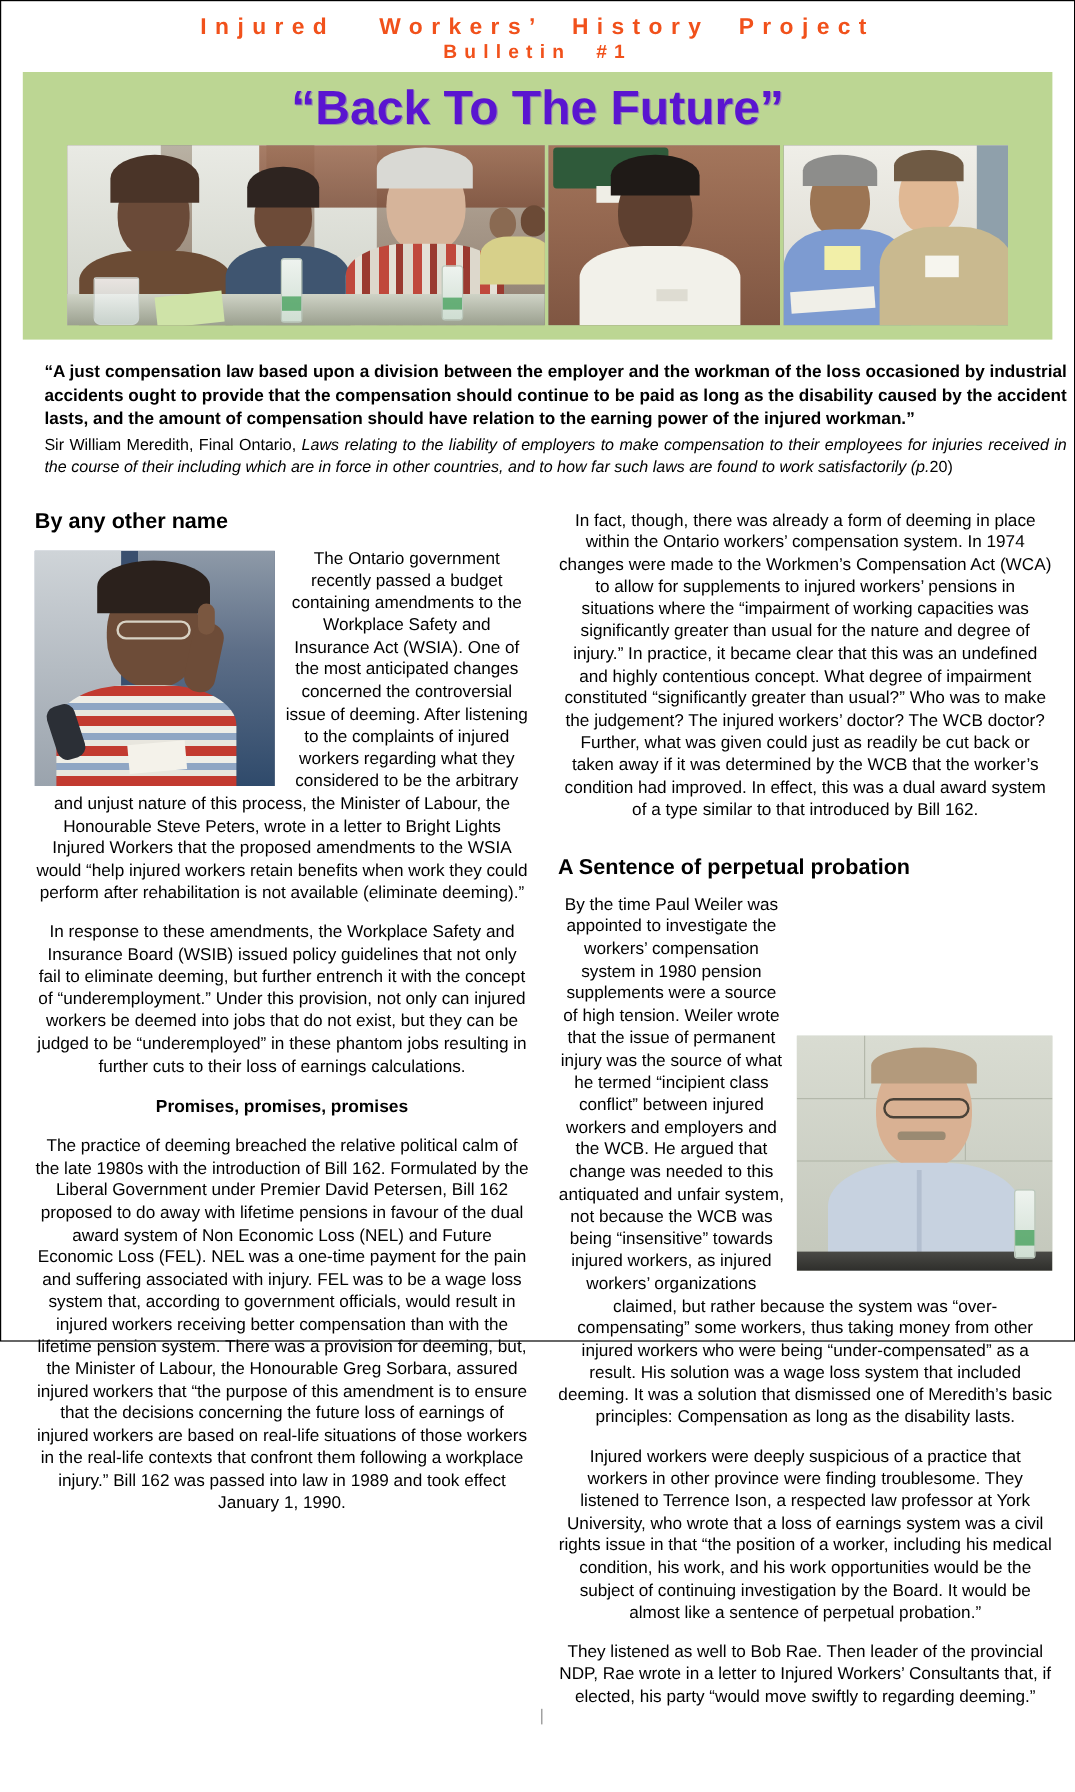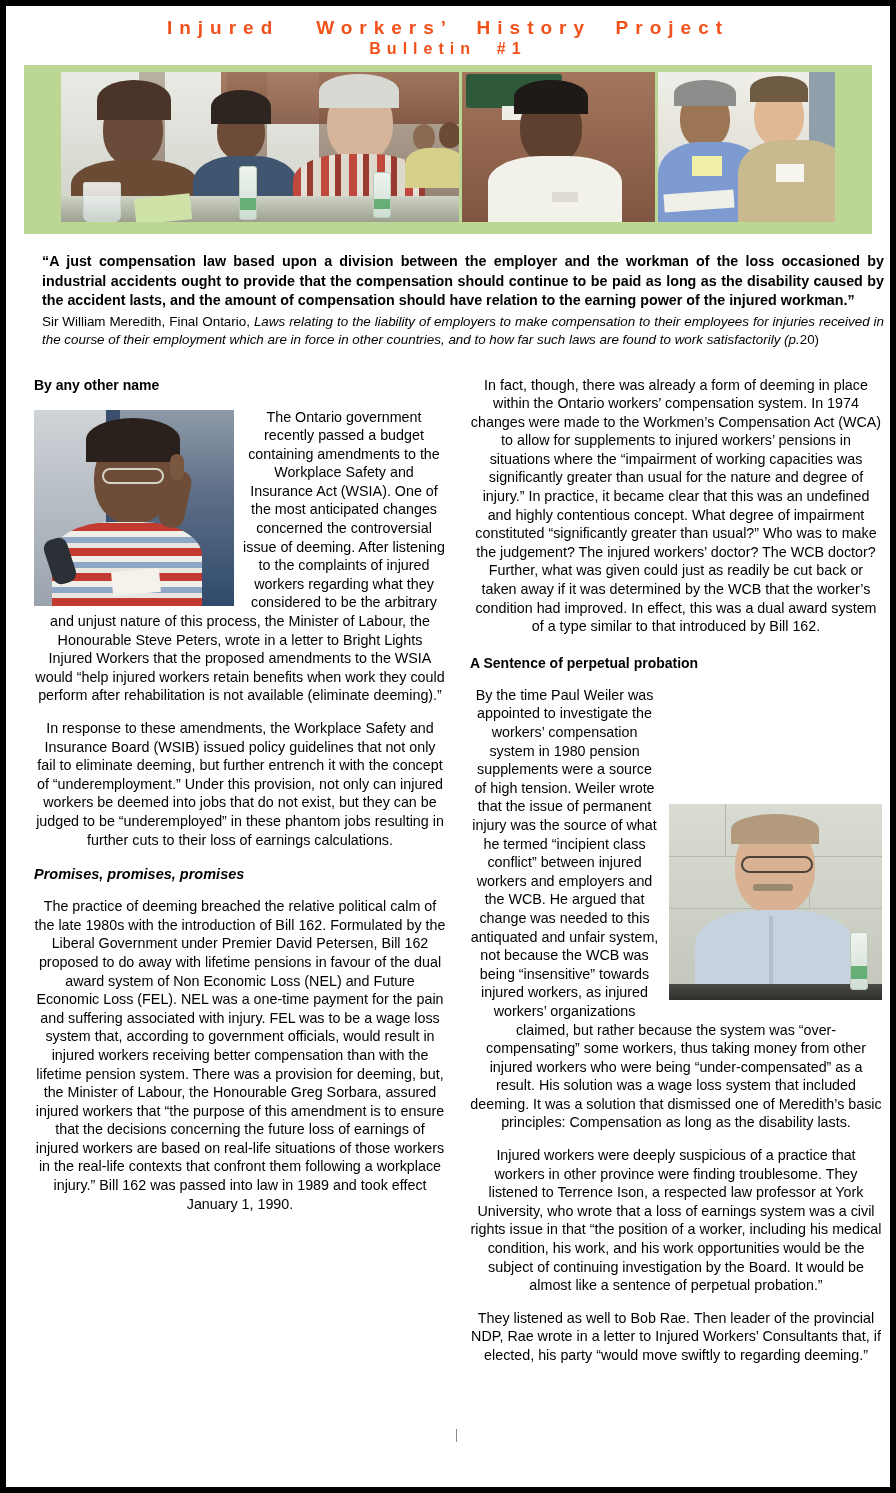--- a/index.html
+++ b/index.html
@@ -10,23 +10,23 @@
   body {
     width: 896px;
     height: 1493px;
     font-family: "Liberation Sans", sans-serif;
     color: #000000;
     overflow: hidden;
   }
   .page {
     position: relative;
     width: 896px;
-    height: 1493px;
+    height: 1118px;
     box-sizing: border-box;
-    border: 6px solid #000000;
+    border: 1px solid #000000;
     background: #ffffff;
   }
 
   
   .masthead {
     padding: 11px 0 2px 0;
     text-align: center;
   }
   .masthead-line1 {
     color: #f1511b;
@@ -148,33 +148,33 @@
     position: relative;
     margin: 26px 18px 0 28px;
     display: flex;
     gap: 24px;
   }
   .col {
     width: 412px;
     flex: 0 0 412px;
   }
   h2.sec {
-    font-size: 14px;
+    font-size: 18px;
     font-weight: bold;
     margin: 0 0 14px 0;
     line-height: 18px;
   }
   h3.sub-italic {
     font-size: 14.5px;
     font-weight: bold;
-    font-style: italic;
     margin: 16px 0 14px 0;
     line-height: 18px;
-  }
-  h2.sec.spaced { margin-top: 18px; }
+    text-align: center;
+  }
+  h2.sec.spaced { margin-top: 28px; }
   p.body {
     font-size: 14.3px;
     line-height: 18.6px;
     margin: 0 0 14px 0;
     text-align: center;
   }
 
   .photo-left {
     float: left;
     width: 200px;
@@ -206,20 +206,21 @@
 <body>
 
 <div class="page">
 
   <div class="masthead">
     <div class="masthead-line1">Injured   Workers’  History  Project</div>
     <div class="masthead-line2">Bulletin  #1</div>
   </div>
 
   <div class="banner">
+    <div class="banner-title">“Back To The Future”</div>
 
     <div class="photo-strip">
 
       <div class="panel p1">
         <div class="scene wall-brick"></div>
         <div class="wall-window" style="left:0;width:78px;"></div>
         <div class="wall-window" style="left:104px;width:62px;"></div>
         <div class="wall-window" style="left:206px;width:52px;"></div>
         <div class="brickband" style="top:0;height:52px;left:160px;right:0;"></div>
 
@@ -270,21 +271,21 @@
         <div class="torso" style="left:80px;top:68px;width:112px;height:82px;background:#c9b98f;"></div>
         <div style="position:absolute;left:118px;top:92px;width:28px;height:18px;background:#f6f5ee;"></div>
         <div style="position:absolute;left:6px;top:120px;width:70px;height:18px;background:#f0efe8;transform:rotate(-4deg);"></div>
       </div>
 
     </div>
   </div>
 
   <div class="quote-block">
     <p class="quote-main">“A just compensation law based upon a division between the employer and the workman of the loss occasioned by industrial accidents ought to provide that the compensation should continue to be paid as long as the disability caused by the accident lasts, and the amount of compensation should have relation to the earning power of the injured workman.”</p>
-    <p class="quote-cite"><span>Sir William Meredith, Final Ontario, </span><span class="ital">Laws relating to the liability of employers to make compensation to their employees for injuries received in the course of their employment which are in force in other countries, and to how far such laws are found to work satisfactorily (p.</span><span>20)</span></p>
+    <p class="quote-cite"><span>Sir William Meredith, Final Ontario, </span><span class="ital">Laws relating to the liability of employers to make compensation to their employees for injuries received in the course of their including which are in force in other countries, and to how far such laws are found to work satisfactorily (p.</span><span>20)</span></p>
   </div>
 
   <div class="columns">
 
     <div class="col">
       <h2 class="sec">By any other name</h2>
 
       <div class="photo-left">
         <div class="scene" style="background:linear-gradient(180deg,#8e9aa8 0%,#5e6f88 42%,#2f4a6b 100%);"></div>
         <div style="position:absolute;left:0;top:0;width:72px;bottom:0;background:linear-gradient(180deg,#cfd4d8,#9aa3ad);"></div>

